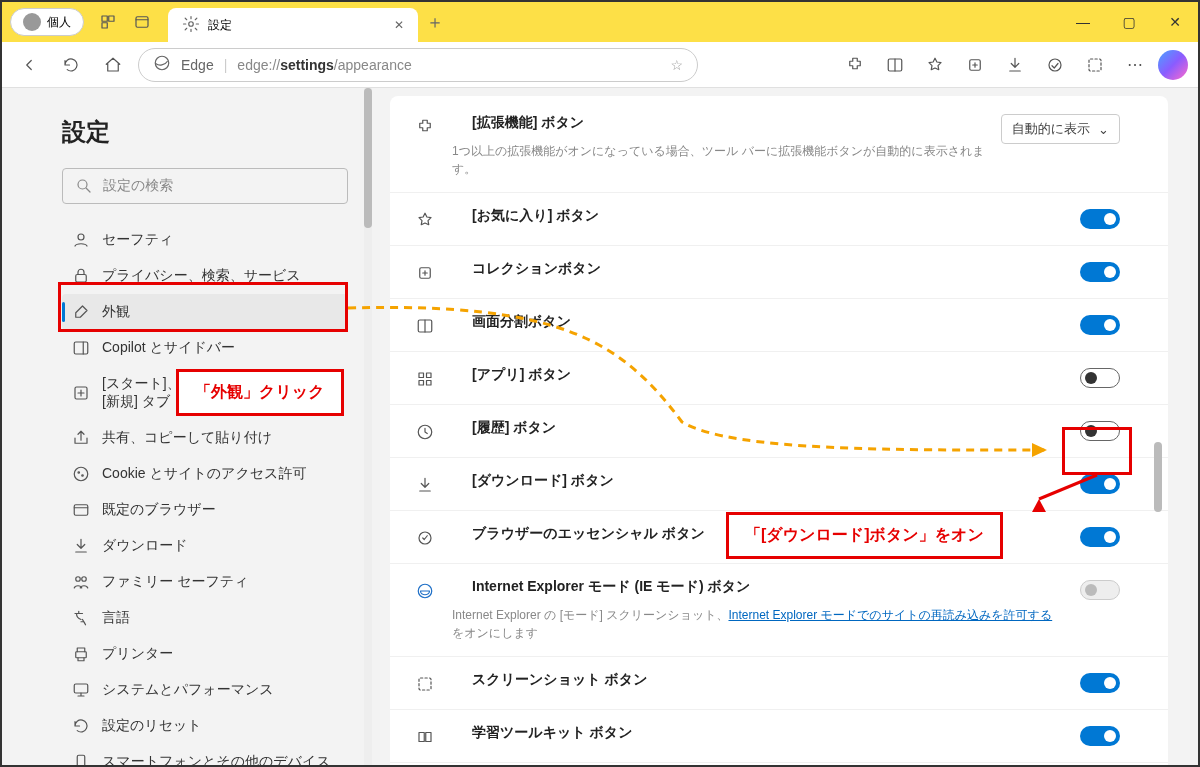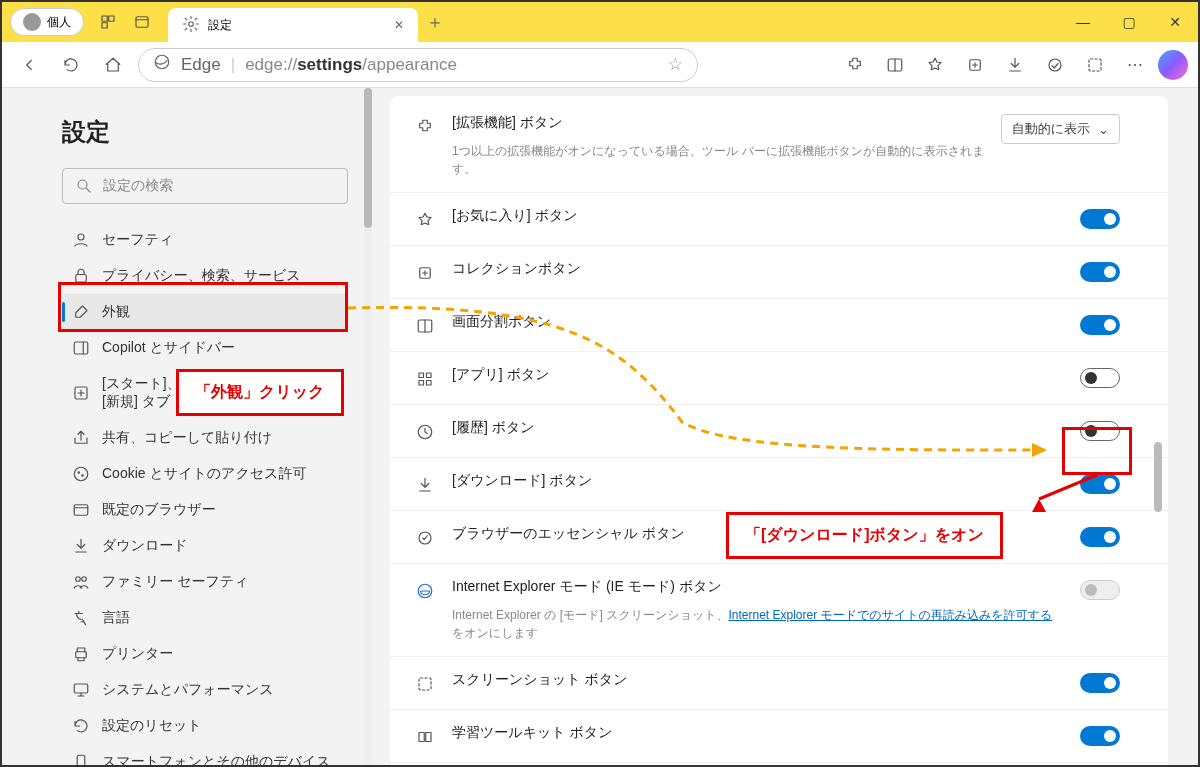--- a/index.html
+++ b/index.html
@@ -14,21 +14,21 @@
 .tab { display: flex; align-items: center; gap: 8px; background: #fff; border-radius: 8px 8px 0 0; padding: 8px 14px; margin-left: 16px; font-size: 12px; width: 250px; height: 34px; margin-top: 6px; }
 .tab .gear { color: #666; }
 .tab .close { margin-left: auto; color: #666; }
 .newtab { margin-left: 8px; color: #666; font-size: 18px; }
 .winctrl { position: absolute; right: 0; top: 0; display: flex; }
 .winctrl div { width: 46px; height: 40px; display: flex; align-items: center; justify-content: center; color: #333; font-size: 14px; }
 
 
 .toolbar { height: 46px; background: #fff; border-bottom: 1px solid #e0e0e0; display: flex; align-items: center; padding: 0 10px; gap: 8px; }
 .tbtn { width: 34px; height: 34px; display: flex; align-items: center; justify-content: center; color: #555; border-radius: 4px; }
-.addr { flex: 0 0 560px; height: 34px; border: 1px solid #ccc; border-radius: 18px; display: flex; align-items: center; padding: 0 14px; gap: 10px; font-size: 17px; color: #666; }
+.addr { flex: 0 0 560px; height: 34px; border: 1px solid #ccc; border-radius: 18px; display: flex; align-items: center; padding: 0 14px; gap: 10px; font-size: 14px; color: #666; }
 .addr .edge-ico { color: #666; }
 .addr .divider { color: #ccc; }
 .addr .url { color: #888; }
 .addr .url b { color: #333; font-weight: 600; }
 .addr .star { margin-left: auto; color: #999; }
 .tool-right { margin-left: auto; display: flex; gap: 6px; align-items: center; }
 .copilot { width: 30px; height: 30px; border-radius: 50%; background: linear-gradient(135deg,#4aa3ff,#8a5cff,#ff6bcb); }
 
 
 .main { display: flex; height: calc(767px - 40px - 46px); position: relative; }
@@ -43,21 +43,21 @@
 
 .sidebar-scroll { position: absolute; right: 0; top: 0; width: 8px; height: 100%; background: #eee; }
 .sidebar-scroll .thumb { position: absolute; left: 0; top: 0; width: 8px; height: 140px; background: #bbb; border-radius: 4px; }
 
 
 .content { flex: 1; background: #fff; margin: 8px 30px 0 18px; border-radius: 8px 8px 0 0; overflow-y: hidden; padding: 4px 0 0 0; position: relative; }
 .row { display: flex; align-items: flex-start; padding: 14px 48px 14px 24px; gap: 16px; border-bottom: 1px solid #f0f0f0; }
 .row.nobor { border-bottom: none; }
 .ricon { width: 22px; height: 22px; display: flex; align-items: center; justify-content: center; color: #555; flex-shrink: 0; margin-top: 2px; }
 .rbody { flex: 1; }
-.rtitle { font-size: 14px; font-weight: 400; color: #222; }
+.rtitle { font-size: 14px; font-weight: 700; color: #222; margin-left: 20px; }
 .rdesc { font-size: 12px; color: #888; margin-top: 10px; line-height: 1.5; }
 .rdesc a { color: #0067c0; text-decoration: underline; }
 .toggle { width: 40px; height: 20px; border-radius: 10px; position: relative; flex-shrink: 0; margin-top: 2px; }
 .toggle.on { background: #0078d4; }
 .toggle.off { background: #fff; border: 1px solid #666; }
 .toggle.disabled { background: #eee; border: 1px solid #ccc; }
 .toggle .knob { position: absolute; width: 12px; height: 12px; border-radius: 50%; top: 4px; }
 .toggle.on .knob { right: 4px; background: #fff; }
 .toggle.off .knob { left: 4px; background: #333; top: 3px; }
 .toggle.disabled .knob { left: 4px; background: #bbb; top: 3px; }

